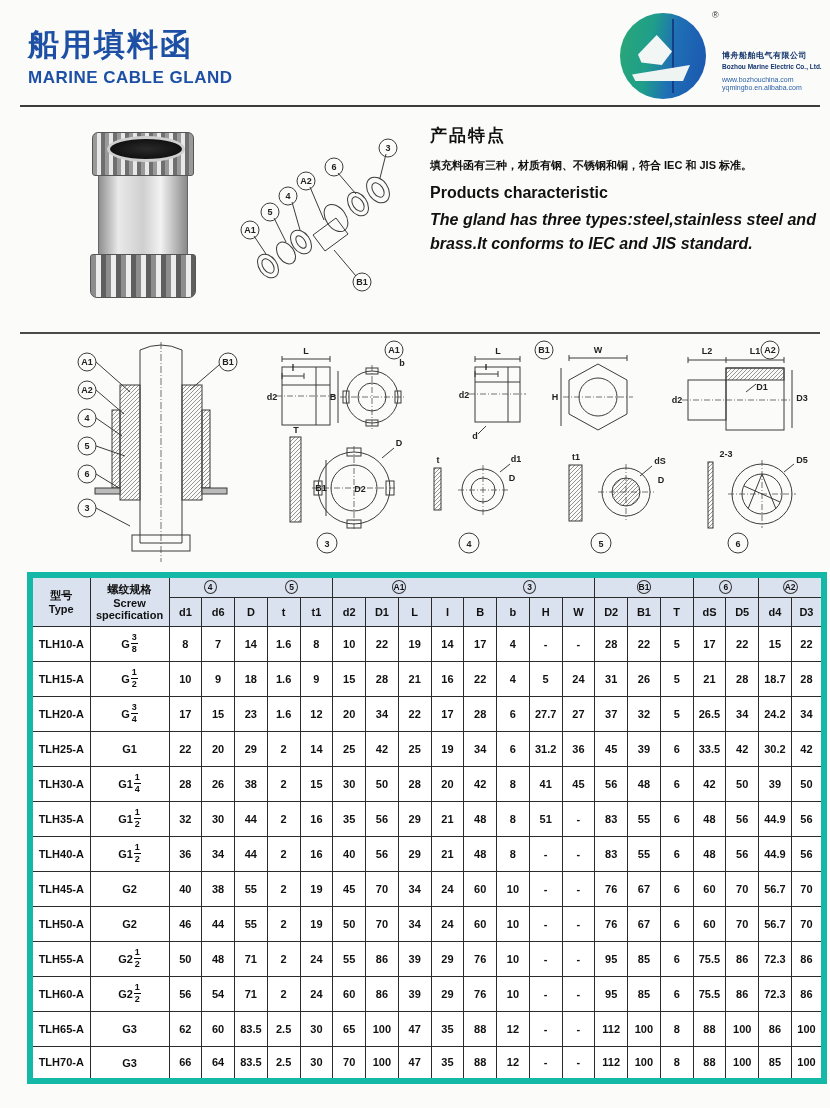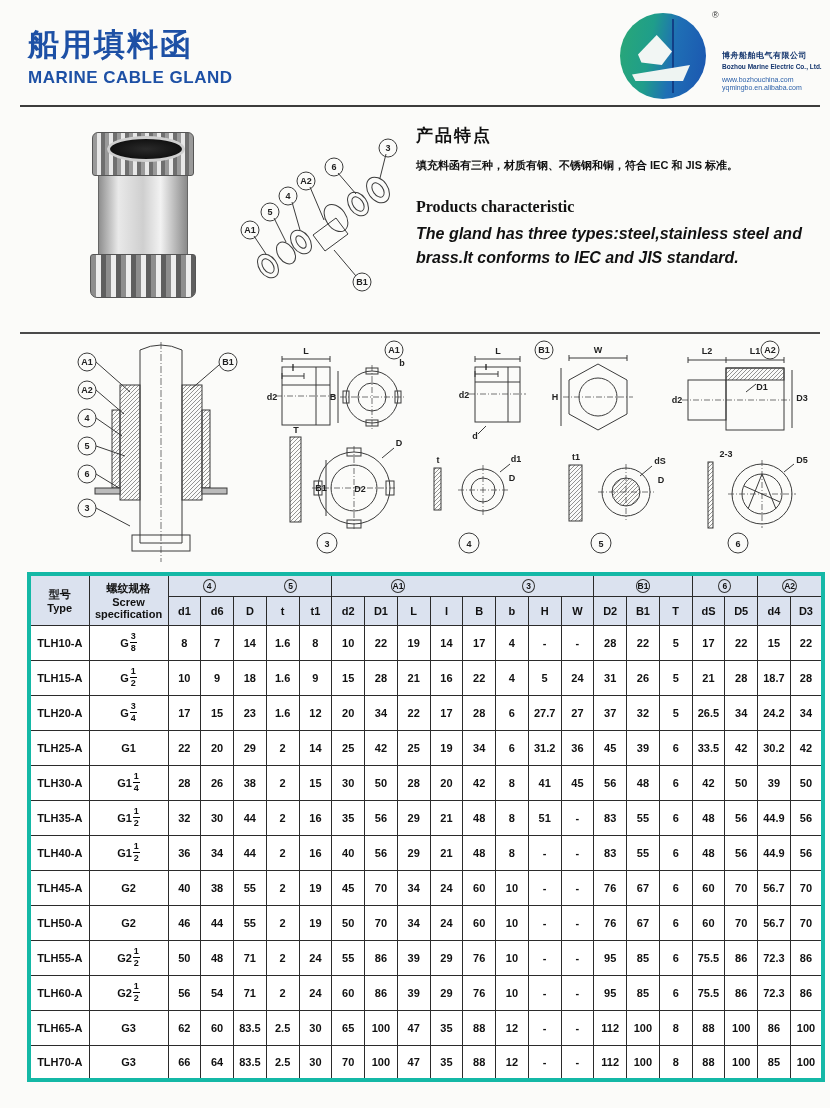--- a/index.html
+++ b/index.html
@@ -48,39 +48,39 @@
     height:78px; margin:0 10px;
     background:linear-gradient(90deg,#8f8f8f 0%,#e9e9e9 22%,#cfcfcf 50%,#f2f2f2 70%,#8a8a8a 100%);
     border-left:1px solid #666; border-right:1px solid #666;
   }
   .photo .cap-bot {
     height:44px; margin:0 2px;
     background:repeating-linear-gradient(90deg,#8d8d8d 0 5px,#ededed 5px 10px,#5f5f5f 10px 15px);
     border:1px solid #555; border-radius:3px 3px 7px 7px;
   }
   
-  .features { position:absolute; left:416px; top:124px; width:392px; }
+  .features { position:absolute; left:430px; top:124px; width:392px; }
   .features .h-zh { font-size:17px; font-weight:bold; letter-spacing:2px; }
   .features .b-zh { font-size:11px; font-weight:bold; margin-top:10px; line-height:1.5; }
-  .features .h-en { font-size:16px; font-weight:bold; margin-top:24px;font-family:Liberation Serif, serif; }
+  .features .h-en { font-size:16px; font-weight:bold; margin-top:10px; }
   .features .b-en { font-size:16px; font-weight:bold; margin-top:6px; line-height:1.55;font-style:italic; }
   
   .exploded { position:absolute; left:238px; top:138px; }
   .techdraw { position:absolute; left:20px; top:340px; }
   svg text { font-family:"Liberation Sans",sans-serif; font-size:9px; font-weight:bold; fill:#222; }
   svg text.cnum { font-size:9px; }
   
   table.spec { position:absolute; left:27px; top:572px; border-collapse:collapse; width:794px;
     font-size:11px; font-weight:bold; text-align:center; table-layout:fixed; }
   table.spec th, table.spec td { border:1px solid #2b2b2b; padding:0; }
   table.spec thead th { background:#dbe2ef; font-size:11px; }
   table.spec .grp-row th { height:22px; }
   table.spec .col-row th { height:29px; }
   table.spec tbody td { height:35px; background:#fff; }
-  table.spec { border:4px solid #14b8a6; }
+  table.spec { border:6px solid #14b8a6; }
   .circ { display:inline-block; min-width:13px; height:14px; line-height:13px; padding:0 1px;
     border:1px solid #333; border-radius:50%; font-size:8.5px; font-weight:bold; }
   .grp-flex { display:flex; justify-content:space-around; align-items:center; }
   .frac { display:inline-block; vertical-align:middle; text-align:center; font-size:9px; line-height:1; margin-left:1px; }
   .frac .num { display:block; border-bottom:1px solid #000; padding:0 1px 1px; }
   .frac .den { display:block; padding-top:1px; }
   .screw-base { vertical-align:middle; }
 </style>
 </head>
 <body>

